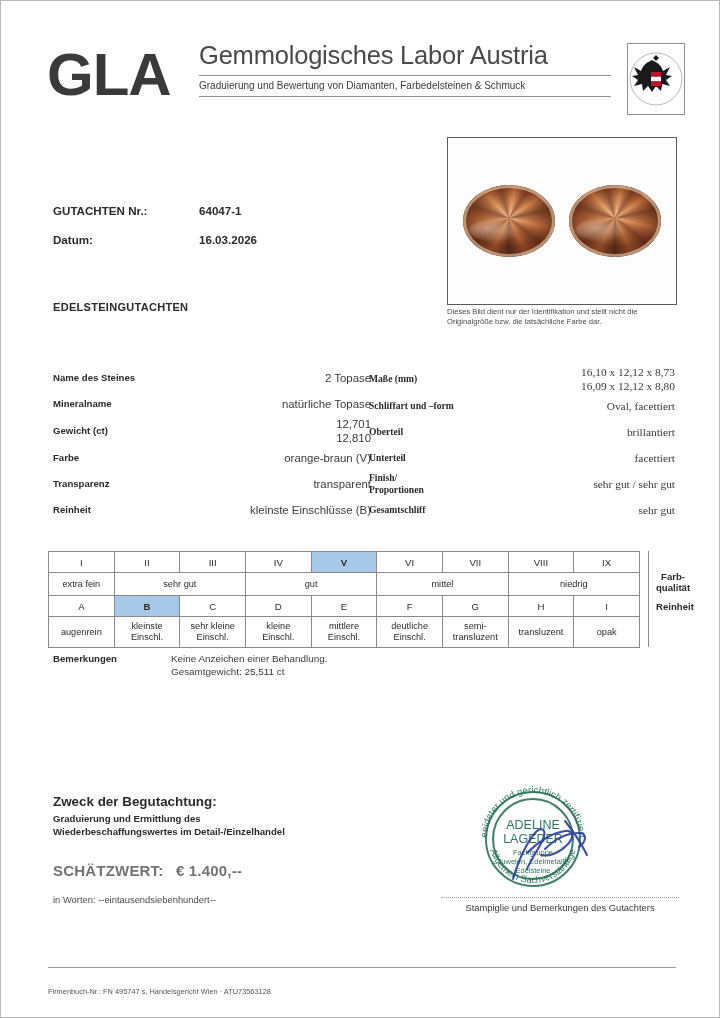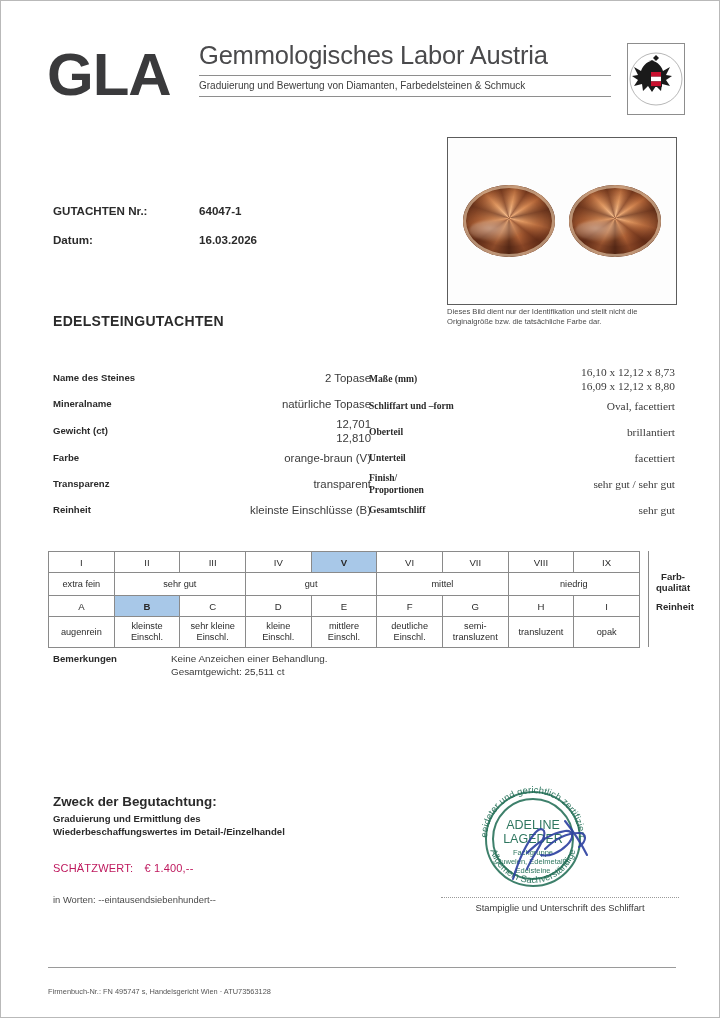--- a/index.html
+++ b/index.html
@@ -85,22 +85,22 @@
     font-weight: bold;
     color: #2b2b2b;
   }
   .meta-row { height: 29px; white-space: nowrap; }
   .meta-label { display: inline-block; width: 146px; }
   .meta-value { display: inline-block; }
 
   .doc-type {
     position: absolute;
     left: 52px;
-    top: 312px;
-    font-size: 14px;
+    top: 300px;
+    font-size: 11px;
     font-weight: bold;
     letter-spacing: 0.3px;
     color: #2b2b2b;
   }
 
   
   .photo-box {
     position: absolute;
     left: 446px;
     top: 136px;
@@ -285,23 +285,23 @@
     font-weight: bold;
     color: #2b2b2b;
     line-height: 12.5px;
     white-space: pre-line;
     margin-top: 2px;
   }
   .value {
     position: absolute;
     left: 52px;
     top: 861px;
-    font-size: 11px;
-    font-weight: normal;
-    color: #be185d;
+    font-size: 15px;
+    font-weight: bold;
+    color: #737373;
     letter-spacing: 0.2px;
   }
   .value-words {
     position: absolute;
     left: 52px;
     top: 893px;
     font-size: 9.4px;
     color: #4a4a4a;
   }
 
@@ -568,21 +568,21 @@
         </g>
         <g fill="none" stroke="#2b3fa0" stroke-width="2.1" stroke-linecap="round" opacity="0.9">
           <path d="M44 104 C 50 84, 56 70, 66 58 C 72 51, 78 54, 74 64 C 70 74, 62 84, 58 94"></path>
           <path d="M58 78 C 70 66, 84 58, 96 56 C 104 55, 106 62, 98 70 C 90 78, 80 82, 72 80"></path>
           <path d="M76 74 C 86 64, 98 58, 110 58 C 118 58, 118 66, 110 72"></path>
           <path d="M96 46 C 104 56, 112 68, 118 80"></path>
         </g>
       </svg>
     </div>
     <div class="sig-rule"></div>
-    <div class="sig-caption">Stampiglie und Unterschrift des Schliffart</div>
+    <div class="sig-caption">Stampiglie und Bemerkungen des Gutachters</div>
   </div>
 
   <div class="footer-rule"></div>
   <div class="footer">
     <div>Firmenbuch-Nr.: FN 495747 s, Handelsgericht Wien  ·  ATU73563128</div>
   </div>
 
 </div>
 
 </body></html>

